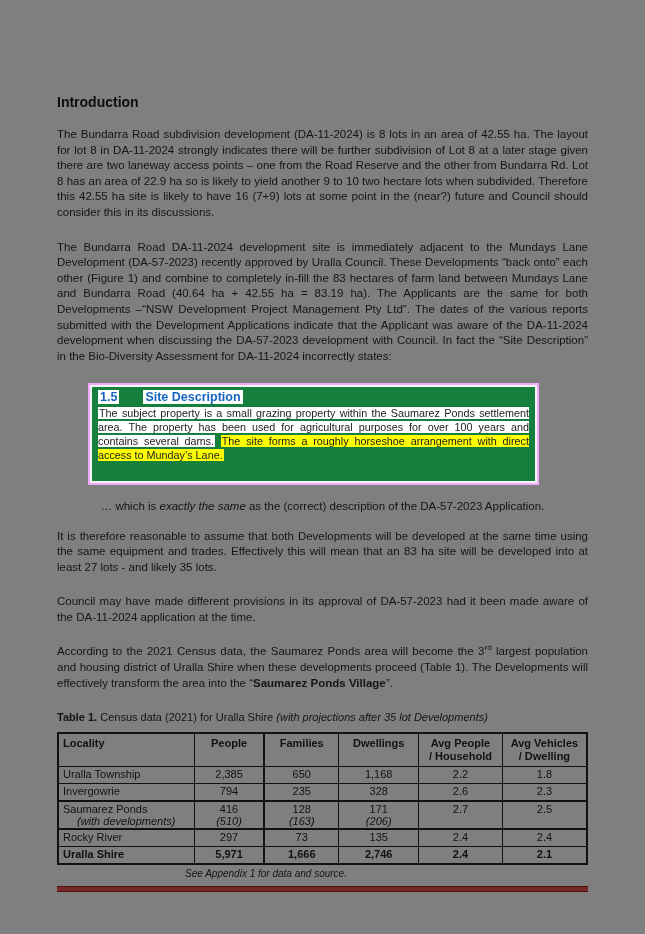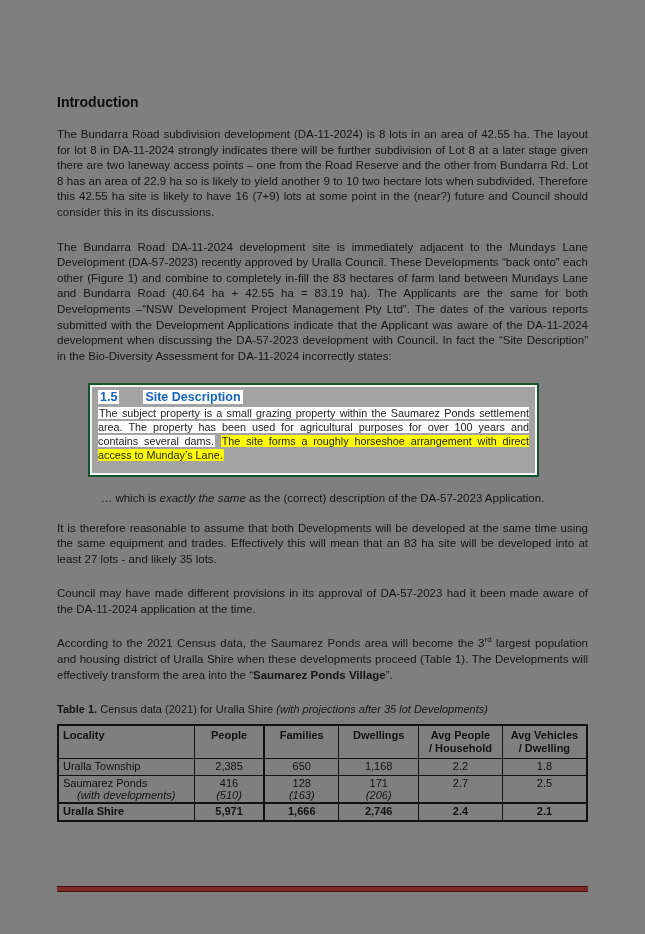--- a/index.html
+++ b/index.html
@@ -14,24 +14,24 @@
     margin:78px 0 17px 0;font-size:14px;font-weight:bold;color:#0d0d0d;
   }
   p.body-text{
     margin:0 0 19px 0;font-size:11.5px;line-height:15.6px;text-align:justify;
   }
   p.last-gap{margin-bottom:15px;}
   sup{font-size:8px;line-height:0;}
   
   .quote-box{
     margin:0 0 15px 31px;width:431px;
-    border:2px solid #14532d;
+    border:2px solid #f0abfc;
     box-shadow:inset 0 0 0 2px #f6f6f6;
-    padding:5px 8px 12px 8px;
-    background:#a3a3a3;
+    padding:5px 8px 20px 8px;
+    background:#15803d;
   }
   .quote-heading{font-size:12.5px;font-weight:bold;color:#1565c0;margin-bottom:3px;}
   .quote-heading .hl{background:#ffffff;padding:0 2px;}
   .quote-heading .num{margin-right:24px;}
   .quote-body{font-size:10.8px;line-height:13.8px;text-align:justify;color:#222;}
   .hl-white{background:#ffffff;padding:0 1px;}
   .hl-yellow{background:#ffff00;padding:0 1px;}
   .note-line{margin:0 0 17px 0;font-size:11.5px;text-align:center;}
   
   .caption{margin:20px 0 9px 0;font-size:11px;}
@@ -116,36 +116,53 @@
     <tbody>
       <tr>
         <td class="loc">Uralla Township</td>
         <td class="b-right-thick">2,385</td>
         <td>650</td>
         <td>1,168</td>
         <td>2.2</td>
         <td>1.8</td>
       </tr>
       <tr class="thick-bottom">
+        <td class="loc">Invergowrie</td>
+        <td class="b-right-thick">794</td>
+        <td>235</td>
+        <td>328</td>
+        <td>2.6</td>
+        <td>2.3</td>
+      </tr>
+      <tr class="thick-bottom">
         <td class="loc"><span>Saumarez Ponds</span><span class="sub">(with developments)</span></td>
         <td class="b-right-thick"><span>416</span><span class="sub">(510)</span></td>
         <td><span>128</span><span class="sub">(163)</span></td>
         <td><span>171</span><span class="sub">(206)</span></td>
         <td>2.7</td>
         <td>2.5</td>
+      </tr>
+      <tr>
+        <td class="loc">Rocky River</td>
+        <td class="b-right-thick">297</td>
+        <td>73</td>
+        <td>135</td>
+        <td>2.4</td>
+        <td>2.4</td>
       </tr>
       <tr class="total-row">
         <td class="loc" style="font-weight:bold">Uralla Shire</td>
         <td class="b-right-thick">5,971</td>
         <td>1,666</td>
         <td>2,746</td>
         <td>2.4</td>
         <td>2.1</td>
       </tr>
     </tbody>
   </table>
 
+  <p class="footnote"><em>See Appendix 1 for data and source.</em></p>
 
 </div>
 
 <div class="footer">
   <div class="footer-rule"></div>
 </div>
 
 </body></html>

